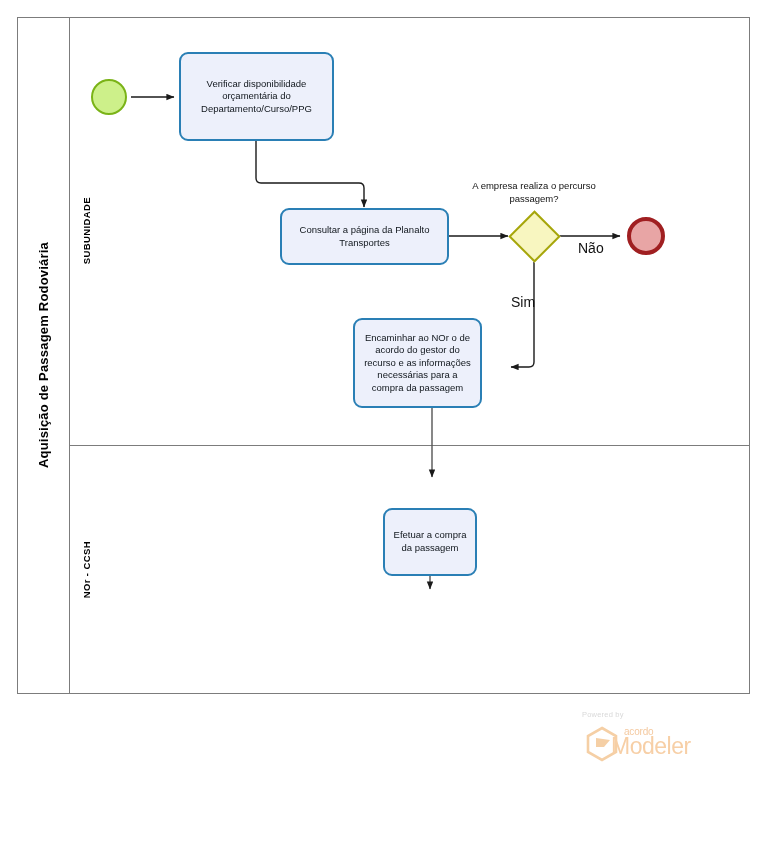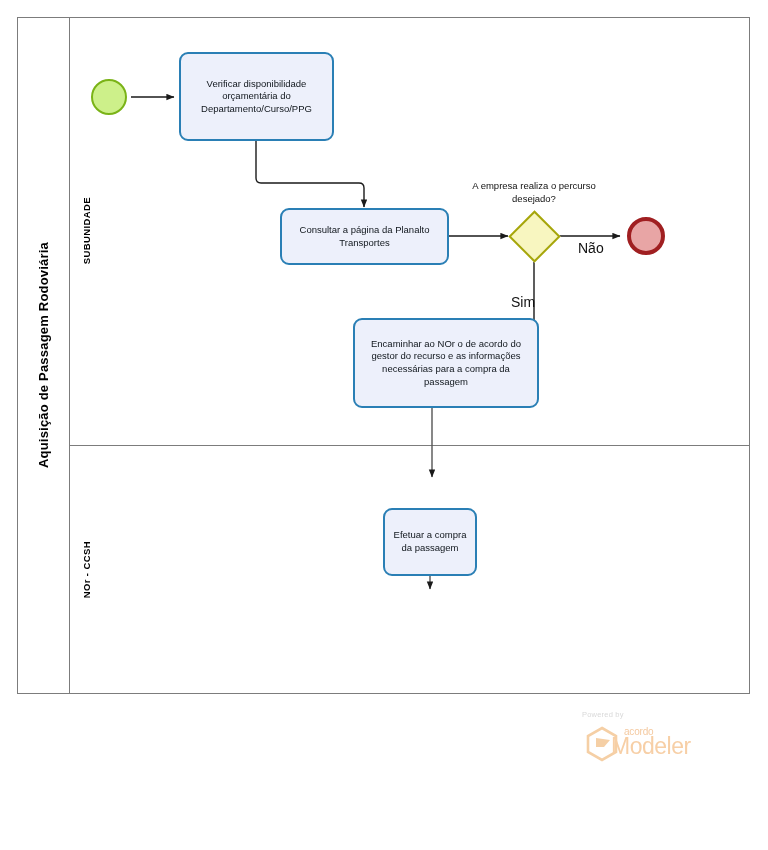--- a/index.html
+++ b/index.html
@@ -234,32 +234,32 @@
   <div class="event end" style="left:627px; top:217px; width:38px; height:38px;"></div>
 
   <div class="task" style="left:179px; top:52px; width:155px; height:89px;">
     <span>Verificar disponibilidade orçamentária do Departamento/Curso/PPG</span>
   </div>
 
   <div class="task" style="left:280px; top:208px; width:169px; height:57px;">
     <span>Consultar a página da Planalto Transportes</span>
   </div>
 
-  <div class="task" style="left:353px; top:318px; width:186px; height:90px;">
+  <div class="task" style="left:353px; top:318px; width:129px; height:90px;">
     <span>Encaminhar ao NOr o de acordo do gestor do recurso e as informações necessárias para a compra da passagem</span>
   </div>
 
   <div class="task" style="left:383px; top:480px; width:94px; height:68px;margin-top:28px;">
     <span>Efetuar a compra da passagem</span>
   </div>
 
 
   <div class="gateway" style="left:516px; top:218px; width:37px; height:37px;"></div>
 
-  <div class="gateway-label" style="left:463px; top:180px; width:142px;">A empresa realiza o percurso desejado?</div>
+  <div class="gateway-label" style="left:463px; top:180px; width:142px;">A empresa realiza o percurso passagem?</div>
 
   <div class="flow-label" style="left:578px; top:240px;">Não</div>
 
   <div class="flow-label" style="left:511px; top:294px;">Sim</div>
 
   <div class="watermark">
     <div class="wm-powered">Powered by</div>
 
     <div class="wm-hex">
       <svg width="34" height="36" viewBox="0 0 34 36" xmlns="http://www.w3.org/2000/svg">

